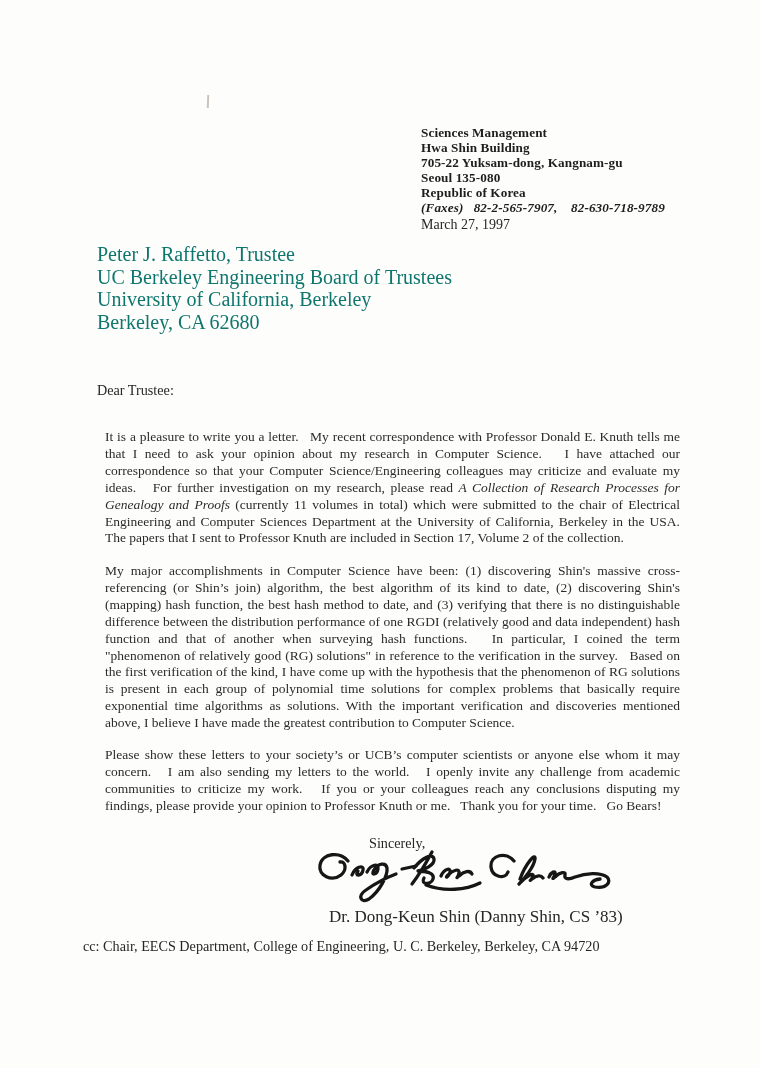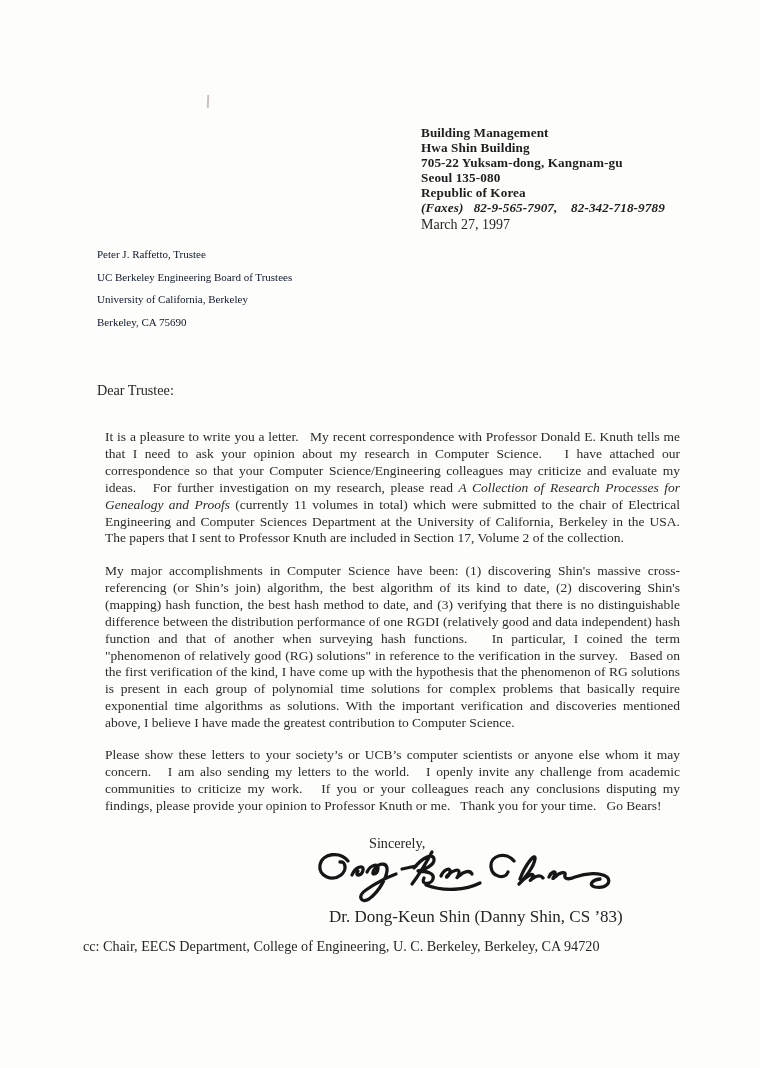--- a/index.html
+++ b/index.html
@@ -9,21 +9,21 @@
     font-family:"Liberation Serif","DejaVu Serif",serif;
     color:#2a2a2a;
   }
   .letterhead {
     position:absolute; left:421px; top:126px;
     font-weight:bold; font-size:13.2px; line-height:14.9px;
     color:#1e1e1e; letter-spacing:0.1px;
   }
   .letterhead .fax-line { font-style:italic; white-space:pre-wrap; }
   .date-line { position:absolute; left:421px; top:217px; font-size:14px; color:#262626; }
-  .recipient { position:absolute; left:97px; top:243px; font-size:11px; line-height:22.6px; color:#0f172a;font-family:Liberation Serif, serif; }
+  .recipient { position:absolute; left:97px; top:243px; font-size:20px; line-height:22.6px; color:#0f766e;font-family:Liberation Serif, serif; }
   .salutation { position:absolute; left:97px; top:382px; font-size:14.2px; color:#262626; }
   .para {
     position:absolute; left:93px; width:575px;
     font-size:13.5px; line-height:16.9px;
     text-align:justify; white-space:pre-wrap;
     color:#2b2b2b; margin:12px;
   }
   .para.p1 { top:417px; }
   .para.p2 { top:551px; }
   .para.p3 { top:735px; }
@@ -39,35 +39,35 @@
   }
 </style>
 </head>
 <body>
 
 <div class="page">
 
   <div class="scan-artifact"></div>
 
   <div class="letterhead">
-    <div>Building Management</div>
+    <div>Sciences Management</div>
     <div>Hwa Shin Building</div>
     <div>705-22 Yuksam-dong, Kangnam-gu</div>
     <div>Seoul 135-080</div>
     <div>Republic of Korea</div>
-    <div class="fax-line">(Faxes)   82-9-565-7907,    82-342-718-9789</div>
+    <div class="fax-line">(Faxes)   82-2-565-7907,    82-630-718-9789</div>
   </div>
 
   <div class="date-line">March 27, 1997</div>
 
   <div class="recipient">
     <div>Peter J. Raffetto, Trustee</div>
     <div>UC Berkeley Engineering Board of Trustees</div>
     <div>University of California, Berkeley</div>
-    <div>Berkeley, CA 75690</div>
+    <div>Berkeley, CA 62680</div>
   </div>
 
   <div class="salutation">Dear Trustee:</div>
 
   <div class="para p1"><span>It is a pleasure to write you a letter.   My recent correspondence with Professor Donald E. Knuth tells me that I need to ask your opinion about my research in Computer Science.   I have attached our correspondence so that your Computer Science/Engineering colleagues may criticize and evaluate my ideas.   For further investigation on my research, please read </span><span class="italic">A Collection of Research Processes for Genealogy and Proofs</span><span> (currently 11 volumes in total) which were submitted to the chair of Electrical Engineering and Computer Sciences Department at the University of California, Berkeley in the USA.  The papers that I sent to Professor Knuth are included in Section 17, Volume 2 of the collection.</span></div>
 
   <div class="para p2">My major accomplishments in Computer Science have been: (1) discovering Shin's massive cross-referencing (or Shin’s join) algorithm, the best algorithm of its kind to date, (2) discovering Shin's (mapping) hash function, the best hash method to date, and (3) verifying that there is no distinguishable difference between the distribution performance of one RGDI (relatively good and data independent) hash function and that of another when surveying hash functions.   In particular, I coined the term "phenomenon of relatively good (RG) solutions" in reference to the verification in the survey.   Based on the first verification of the kind, I have come up with the hypothesis that the phenomenon of RG solutions is present in each group of polynomial time solutions for complex problems that basically require exponential time algorithms as solutions. With the important verification and discoveries mentioned above, I believe I have made the greatest contribution to Computer Science.</div>
 
   <div class="para p3">Please show these letters to your society’s or UCB’s computer scientists or anyone else whom it may concern.   I am also sending my letters to the world.   I openly invite any challenge from academic communities to criticize my work.   If you or your colleagues reach any conclusions disputing my findings, please provide your opinion to Professor Knuth or me.   Thank you for your time.   Go Bears!</div>
 

